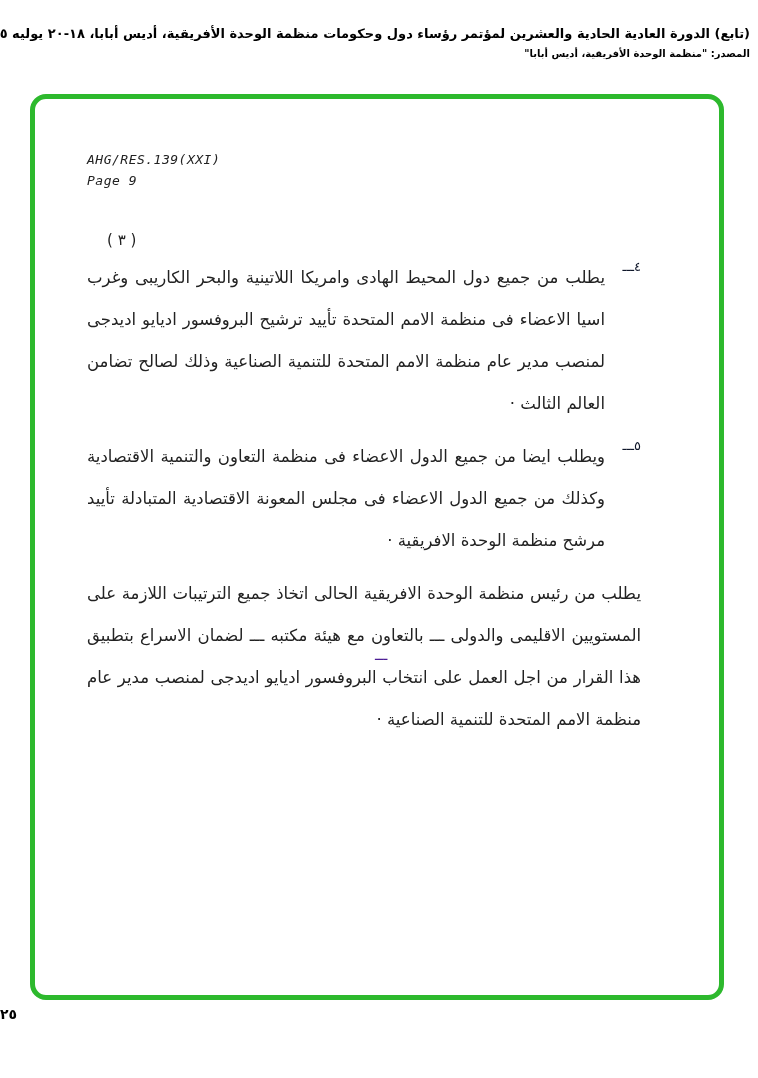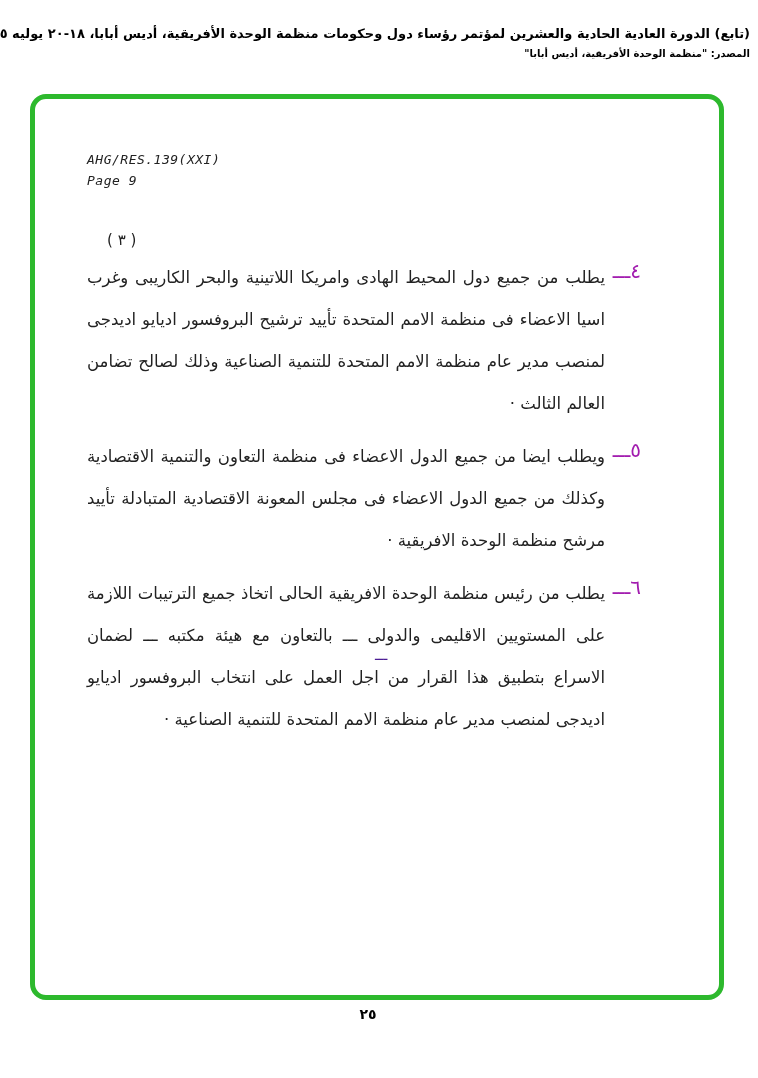--- a/index.html
+++ b/index.html
@@ -69,44 +69,44 @@
     top: 158px; right: 78px; left: 52px;
     direction: rtl;
   }
   .doc-item {
     display: flex;
     margin-bottom: 11px;
   }
   .item-number {
     flex: 0 0 36px;
     width: 36px;
-    font-size: 20px;
+    font-size: 13px;
     padding-top: 2px;
-    color: #a21caf;
+    color: #0f172a;
     white-space: nowrap;
   }
   .item-text {
     flex: 1;
     font-size: 16.5px;
     line-height: 42px;
     text-align: justify;
     color: #222;
   }
 
   .end-dash {
     position: absolute;
     top: 548px; left: 340px;
     font-size: 14px;
     color: #4c1d95;
   }
 
   .footer-page-number {
     position: absolute;
     top: 1006px; left: 0; right: 22px;
-    text-align: center;
+    text-align: left;
     font-size: 14px;
     font-weight: bold;
     color: #000;
   }
 </style>
 </head>
 <body>
 
 <div class="page-header">
   <div class="header-title">(تابع) الدورة العادية الحادية والعشرين لمؤتمر رؤساء دول وحكومات منظمة الوحدة الأفريقية، أديس أبابا، ١٨-٢٠ يوليه ١٩٨٥</div>
@@ -128,21 +128,20 @@
       <div class="item-number">٤ـــ</div>
       <div class="item-text">يطلب من جميع دول المحيط الهادى وامريكا اللاتينية والبحر الكاريبى وغرب اسيا الاعضاء فى منظمة الامم المتحدة تأييد ترشيح البروفسور اديايو اديدجى لمنصب مدير عام منظمة الامم المتحدة للتنمية الصناعية وذلك لصالح تضامن العالم الثالث ·</div>
     </div>
 
     <div class="doc-item">
       <div class="item-number">٥ـــ</div>
       <div class="item-text">ويطلب ايضا من جميع الدول الاعضاء فى منظمة التعاون والتنمية الاقتصادية وكذلك من جميع الدول الاعضاء فى مجلس المعونة الاقتصادية المتبادلة تأييد مرشح منظمة الوحدة الافريقية ·</div>
     </div>
 
     <div class="doc-item">
-      <div class="item-number">٦ـــ</div>
       <div class="item-text">يطلب من رئيس منظمة الوحدة الافريقية الحالى اتخاذ جميع الترتيبات اللازمة على المستويين الاقليمى والدولى ـــ بالتعاون مع هيئة مكتبه ـــ لضمان الاسراع بتطبيق هذا القرار من اجل العمل على انتخاب البروفسور اديايو اديدجى لمنصب مدير عام منظمة الامم المتحدة للتنمية الصناعية ·</div>
     </div>
 
   </div>
 
   <div class="end-dash">ـــ</div>
 </div>
 
 <div class="footer-page-number">٢٥</div>
 

